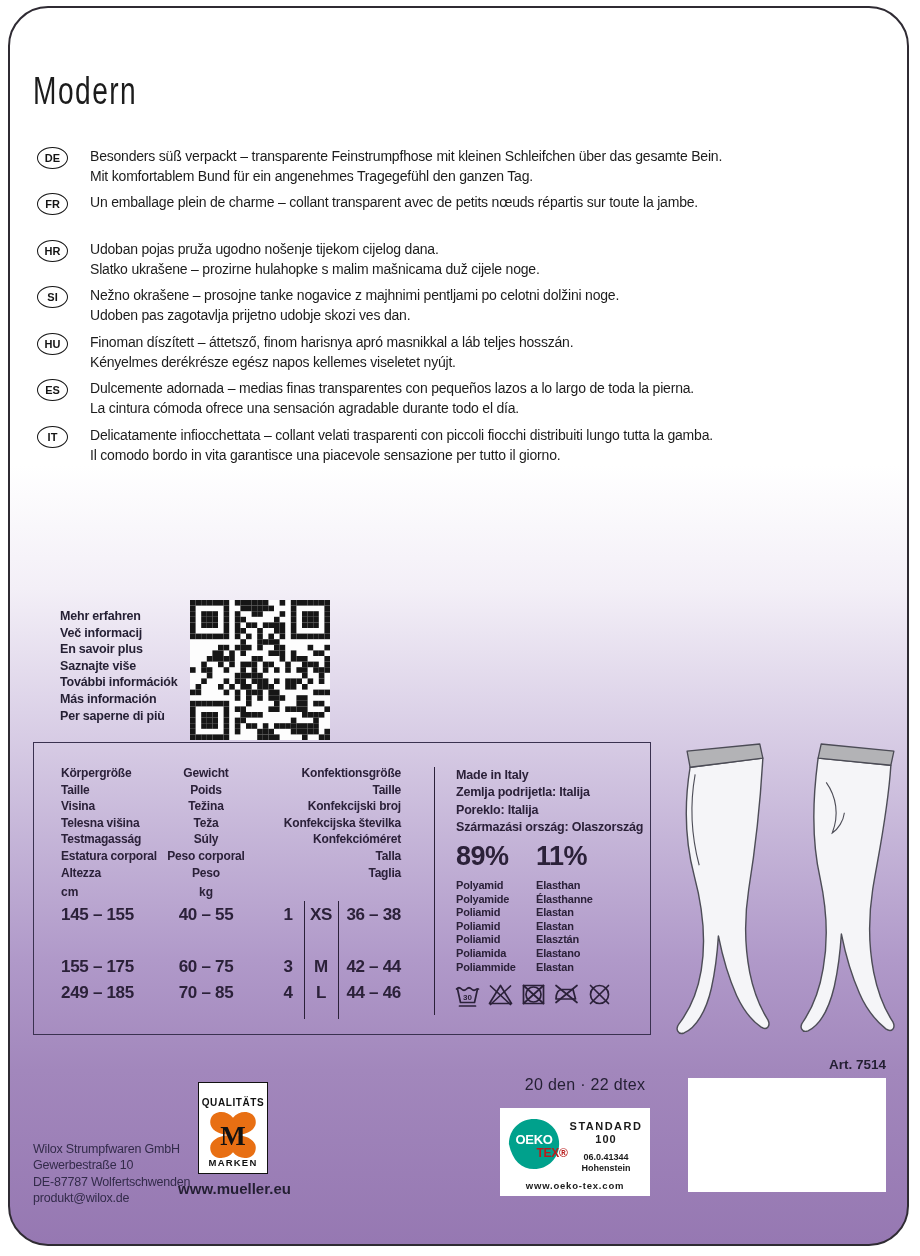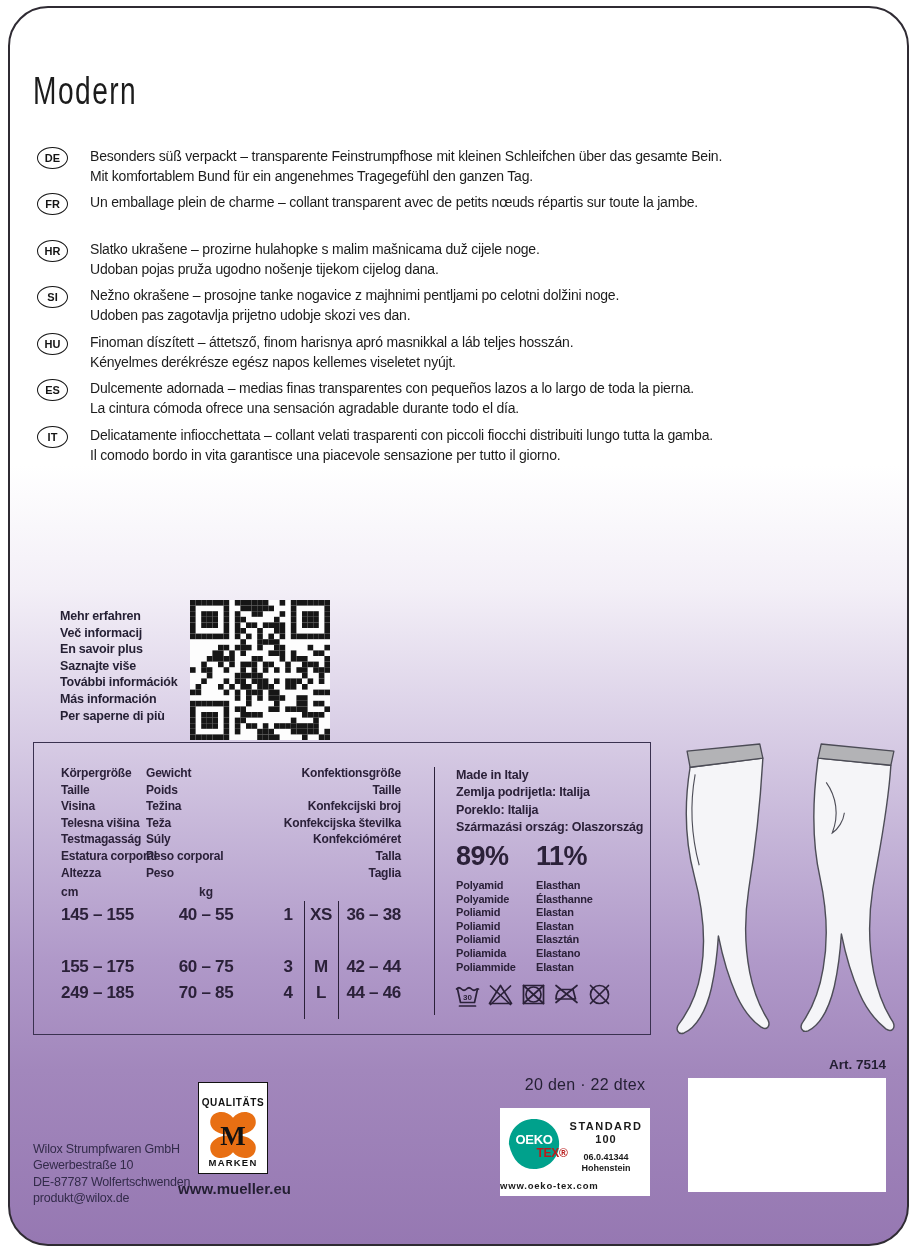--- a/index.html
+++ b/index.html
@@ -17,21 +17,21 @@
          font-size:11px;font-weight:bold;color:#141414;box-sizing:border-box;}
   .lang-text{position:absolute;left:53px;top:0;width:790px;font-size:14px;line-height:20px;
              letter-spacing:-0.2px;color:#1c1c1c;}
   .learn{position:absolute;left:50px;top:600px;font-size:12.5px;font-weight:bold;
          line-height:16.6px;color:#241f33;letter-spacing:-0.2px;}
   .qr{position:absolute;left:180px;top:592px;width:140px;height:140px;}
   .tbl{position:absolute;left:23px;top:734px;width:618px;height:293px;box-sizing:border-box;
        border:1.5px solid #3a3150;color:#2b2139;}
   .th{position:absolute;top:22px;font-size:12px;font-weight:bold;line-height:16.6px;letter-spacing:-0.2px;}
   .c1{left:27px;}
-  .c2{left:112px;width:120px;}
+  .c2{left:112px;width:120px;text-align:center;}
   .c3{left:200px;width:167px;text-align:right;}
   .unit{position:absolute;top:142px;font-size:12px;font-weight:bold;}
   .u1{left:27px;} .u2{left:112px;width:120px;text-align:center;}
   .trow{position:absolute;left:0;width:400px;height:26px;font-size:17px;font-weight:bold;letter-spacing:-0.3px;}
   .tv{position:absolute;top:0;}
   .tv.h{left:27px;} .tv.w{left:112px;width:120px;text-align:center;}
   .tv.n{left:240px;width:28px;text-align:center;} .tv.l{left:273px;width:28px;text-align:center;}
   .tv.r{left:300px;width:67px;text-align:right;}
   .vline{position:absolute;top:158px;height:118px;width:1.3px;background:#2b2139;}
   .vline.main{left:400px;top:24px;height:248px;}
@@ -53,21 +53,21 @@
            font-size:15px;font-weight:bold;color:#241f33;}
   .den{position:absolute;left:460px;top:1068px;width:230px;text-align:center;font-size:16px;color:#241f33;letter-spacing:0.3px;}
   .oeko{position:absolute;left:490px;top:1100px;width:150px;height:88px;background:#fff;box-sizing:border-box;}
   .oeko .blob{position:absolute;left:6px;top:8px;width:56px;height:56px;}
   .oeko .ob1{position:absolute;left:6px;top:24px;width:56px;text-align:center;color:#fff;font-weight:bold;font-size:13px;letter-spacing:-0.3px;}
   .oeko .ob2{position:absolute;left:24px;top:38px;width:56px;text-align:center;color:#b91c1c;font-weight:bold;font-size:12px;letter-spacing:-0.3px;}
   .oeko .std{position:absolute;left:64px;top:12px;width:84px;text-align:center;font-size:11px;font-weight:bold;letter-spacing:1.5px;color:#1a1a1a;}
   .oeko .hundred{position:absolute;left:64px;top:25px;width:84px;text-align:center;font-size:11px;font-weight:bold;letter-spacing:1px;color:#1a1a1a;}
   .oeko .cert{position:absolute;left:64px;top:44px;width:84px;text-align:center;font-size:9px;font-weight:bold;color:#1a1a1a;}
   .oeko .inst{position:absolute;left:64px;top:55px;width:84px;text-align:center;font-size:9px;font-weight:bold;color:#1a1a1a;}
-  .oeko .url{position:absolute;left:0;bottom:5px;width:100%;text-align:left;font-size:9.5px;font-weight:bold;letter-spacing:0.8px;color:#1a1a1a;}
+  .oeko .url{position:absolute;left:0;bottom:5px;width:100%;text-align:center;font-size:9.5px;font-weight:bold;letter-spacing:0.8px;color:#1a1a1a;}
   .artno{position:absolute;left:700px;top:1049px;width:176px;text-align:right;font-size:13.5px;font-weight:bold;color:#241f33;}
   .labelbox{position:absolute;left:678px;top:1070px;width:198px;height:114px;background:#fff;}
 </style>
 </head>
 <body>
 
 <div class="page">
  <div class="card">
 
   <h1 class="title">Modern</h1>
@@ -81,22 +81,22 @@
   </div>
   <div class="lang-row" style="top:184px">
     <span class="badge">FR</span>
     <div class="lang-text">
       <div>Un emballage plein de charme – collant transparent avec de petits nœuds répartis sur toute la jambe.</div>
     </div>
   </div>
   <div class="lang-row" style="top:231px">
     <span class="badge">HR</span>
     <div class="lang-text">
+      <div>Udoban pojas pruža ugodno nošenje tijekom cijelog dana.</div>
       <div>Slatko ukrašene – prozirne hulahopke s malim mašnicama duž cijele noge.</div>
-      <div>Udoban pojas pruža ugodno nošenje tijekom cijelog dana.</div>
     </div>
   </div>
   <div class="lang-row" style="top:277px">
     <span class="badge">SI</span>
     <div class="lang-text">
       <div>Nežno okrašene – prosojne tanke nogavice z majhnimi pentljami po celotni dolžini noge.</div>
       <div>Udoben pas zagotavlja prijetno udobje skozi ves dan.</div>
     </div>
   </div>
   <div class="lang-row" style="top:324px">

